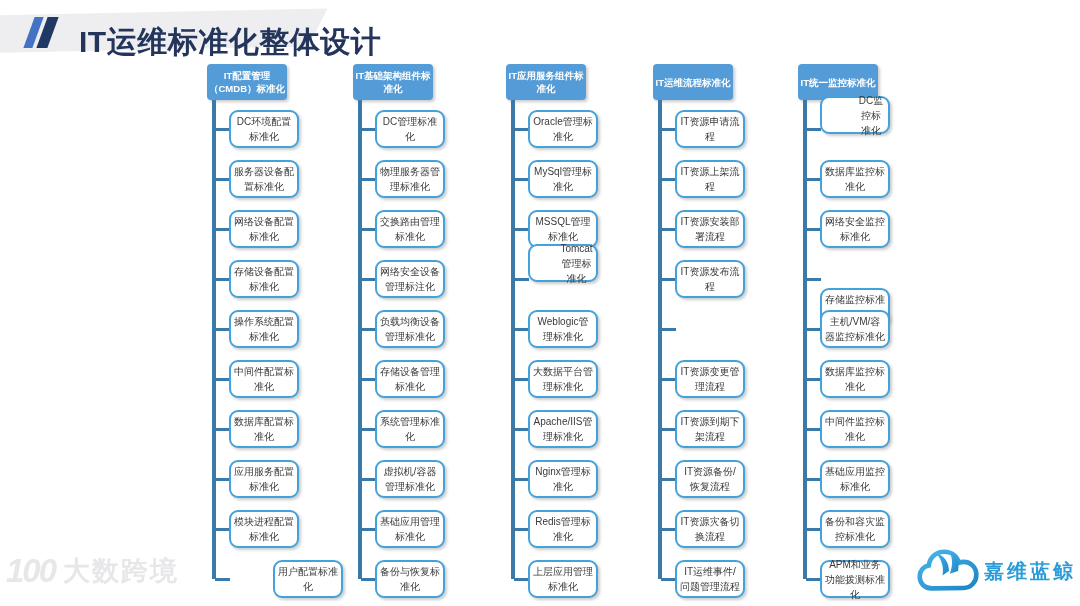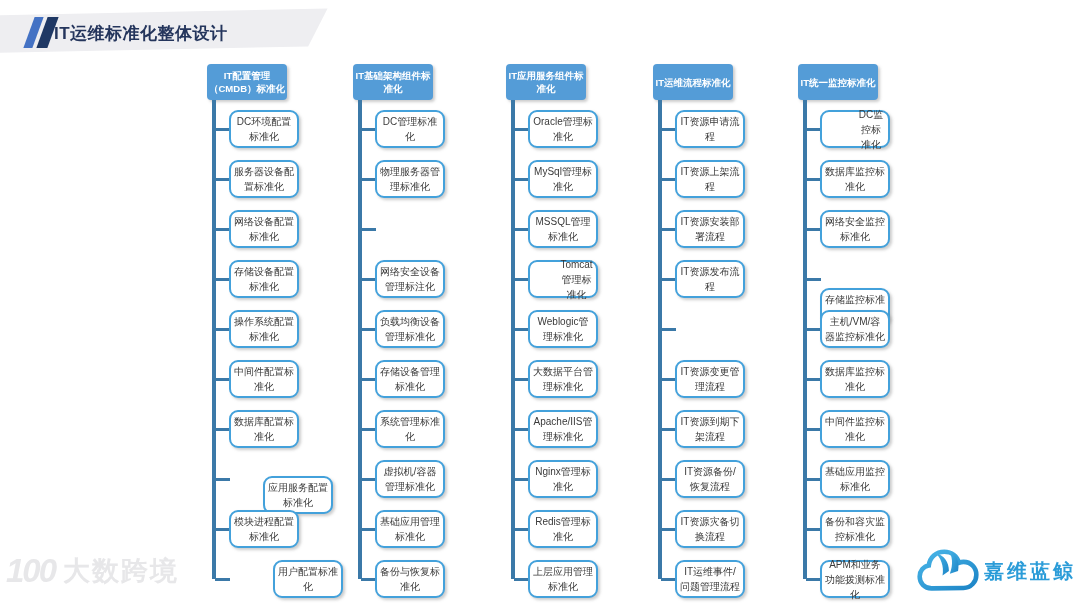--- a/index.html
+++ b/index.html
@@ -9,21 +9,21 @@
   }
   
   .band{
     position:absolute;left:-24px;top:12px;width:340px;height:38px;
     background:#eeeef1;transform:skewX(-28deg) rotate(-1.2deg);
   }
   .bar{position:absolute;top:17px;height:31px;transform:skewX(-20deg);}
   .bar.light{left:29px;width:9px;background:#4472c4;}
   .bar.dark{left:42px;width:11px;background:#1f3864;}
   .title{
-    position:absolute;left:54px;top:22px;font-size:17px;font-weight:bold;
+    position:absolute;left:79px;top:22px;font-size:30px;font-weight:bold;
     color:#24355c;letter-spacing:0.5px;white-space:nowrap;
   }
   
   #chart{position:absolute;left:0;top:0;width:1080px;height:606px;}
   .col{position:absolute;top:64px;width:96px;height:540px;}
   .hdr{
     position:absolute;left:0;top:0;width:80px;min-height:30px;
     background:#549cd7;border-radius:4px;color:#ffffff;font-weight:bold;
     font-size:9.5px;line-height:13px;display:flex;flex-direction:column;
     align-items:center;justify-content:center;text-align:center;
@@ -78,37 +78,38 @@
         <div class="node" style="top: 146px;">网络设备配置标准化</div>
         <div class="stub" style="top: 213.5px;"></div>
         <div class="node" style="top: 196px;">存储设备配置标准化</div>
         <div class="stub" style="top: 263.5px;"></div>
         <div class="node" style="top: 246px;">操作系统配置标准化</div>
         <div class="stub" style="top: 313.5px;"></div>
         <div class="node" style="top: 296px;">中间件配置标准化</div>
         <div class="stub" style="top: 363.5px;"></div>
         <div class="node" style="top: 346px;">数据库配置标准化</div>
         <div class="stub" style="top: 413.5px;"></div>
-        <div class="node" style="top: 412px; margin-left: 34px;">应用服务配置标准化</div>
+        <div class="node" style="top: 396px;">应用服务配置标准化</div>
         <div class="stub" style="top: 463.5px;"></div>
         <div class="node" style="top: 446px;">模块进程配置标准化</div>
         <div class="stub" style="top: 513.5px;"></div>
         <div class="node" style="top: 496px; margin-left: 44px;">用户配置标准化</div>
       </div>
       <div class="col" style="left: 353px;">
         <div class="hdr">
           <div class="hl">IT基础架构组件标</div>
           <div class="hl">准化</div>
         </div>
         <div class="trunk" style="height: 479px;"></div>
         <div class="stub" style="top: 63.5px;"></div>
         <div class="node" style="top: 46px;">DC管理标准化</div>
         <div class="stub" style="top: 113.5px;"></div>
         <div class="node" style="top: 96px;">物理服务器管理标准化</div>
         <div class="stub" style="top: 163.5px;"></div>
+        <div class="node" style="top: 146px;">交换路由管理标准化</div>
         <div class="stub" style="top: 213.5px;"></div>
         <div class="node" style="top: 196px;">网络安全设备管理标注化</div>
         <div class="stub" style="top: 263.5px;"></div>
         <div class="node" style="top: 246px;">负载均衡设备管理标准化</div>
         <div class="stub" style="top: 313.5px;"></div>
         <div class="node" style="top: 296px;">存储设备管理标准化</div>
         <div class="stub" style="top: 363.5px;"></div>
         <div class="node" style="top: 346px;">系统管理标准化</div>
         <div class="stub" style="top: 413.5px;"></div>
         <div class="node" style="top: 396px;">虚拟机/容器管理标准化</div>
@@ -123,21 +124,21 @@
           <div class="hl">准化</div>
         </div>
         <div class="trunk" style="height: 479px;"></div>
         <div class="stub" style="top: 63.5px;"></div>
         <div class="node" style="top: 46px;">Oracle管理标准化</div>
         <div class="stub" style="top: 113.5px;"></div>
         <div class="node" style="top: 96px;">MySql管理标准化</div>
         <div class="stub" style="top: 163.5px;"></div>
         <div class="node" style="top: 146px;">MSSQL管理标准化</div>
         <div class="stub" style="top: 213.5px;"></div>
-        <div class="node" style="top: 196px; padding-left: 30px;">Tomcat管理标准化</div>
+        <div class="node" style="top: 180px; padding-left: 30px;">Tomcat管理标准化</div>
         <div class="stub" style="top: 263.5px;"></div>
         <div class="node" style="top: 246px;">Weblogic管理标准化</div>
         <div class="stub" style="top: 313.5px;"></div>
         <div class="node" style="top: 296px;">大数据平台管理标准化</div>
         <div class="stub" style="top: 363.5px;"></div>
         <div class="node" style="top: 346px;">Apache/IIS管理标准化</div>
         <div class="stub" style="top: 413.5px;"></div>
         <div class="node" style="top: 396px;">Nginx管理标准化</div>
         <div class="stub" style="top: 463.5px;"></div>
         <div class="node" style="top: 446px;">Redis管理标准化</div>
@@ -168,21 +169,21 @@
         <div class="node" style="top: 446px;">IT资源灾备切换流程</div>
         <div class="stub" style="top: 513.5px;"></div>
         <div class="node" style="top: 496px;">IT运维事件/问题管理流程</div>
       </div>
       <div class="col" style="left: 798px;">
         <div class="hdr">
           <div class="hl">IT统一监控标准化</div>
         </div>
         <div class="trunk" style="height: 479px;"></div>
         <div class="stub" style="top: 63.5px;"></div>
-        <div class="node" style="top: 46px; padding-left: 35px;">DC监控标准化</div>
+        <div class="node" style="top: 32px; padding-left: 35px;">DC监控标准化</div>
         <div class="stub" style="top: 113.5px;"></div>
         <div class="node" style="top: 96px;">数据库监控标准化</div>
         <div class="stub" style="top: 163.5px;"></div>
         <div class="node" style="top: 146px;">网络安全监控标准化</div>
         <div class="stub" style="top: 213.5px;"></div>
         <div class="node" style="top: 196px; margin-top: 28px;">存储监控标准化</div>
         <div class="stub" style="top: 263.5px;"></div>
         <div class="node" style="top: 246px;">主机/VM/容器监控标准化</div>
         <div class="stub" style="top: 313.5px;"></div>
         <div class="node" style="top: 296px;">数据库监控标准化</div>

